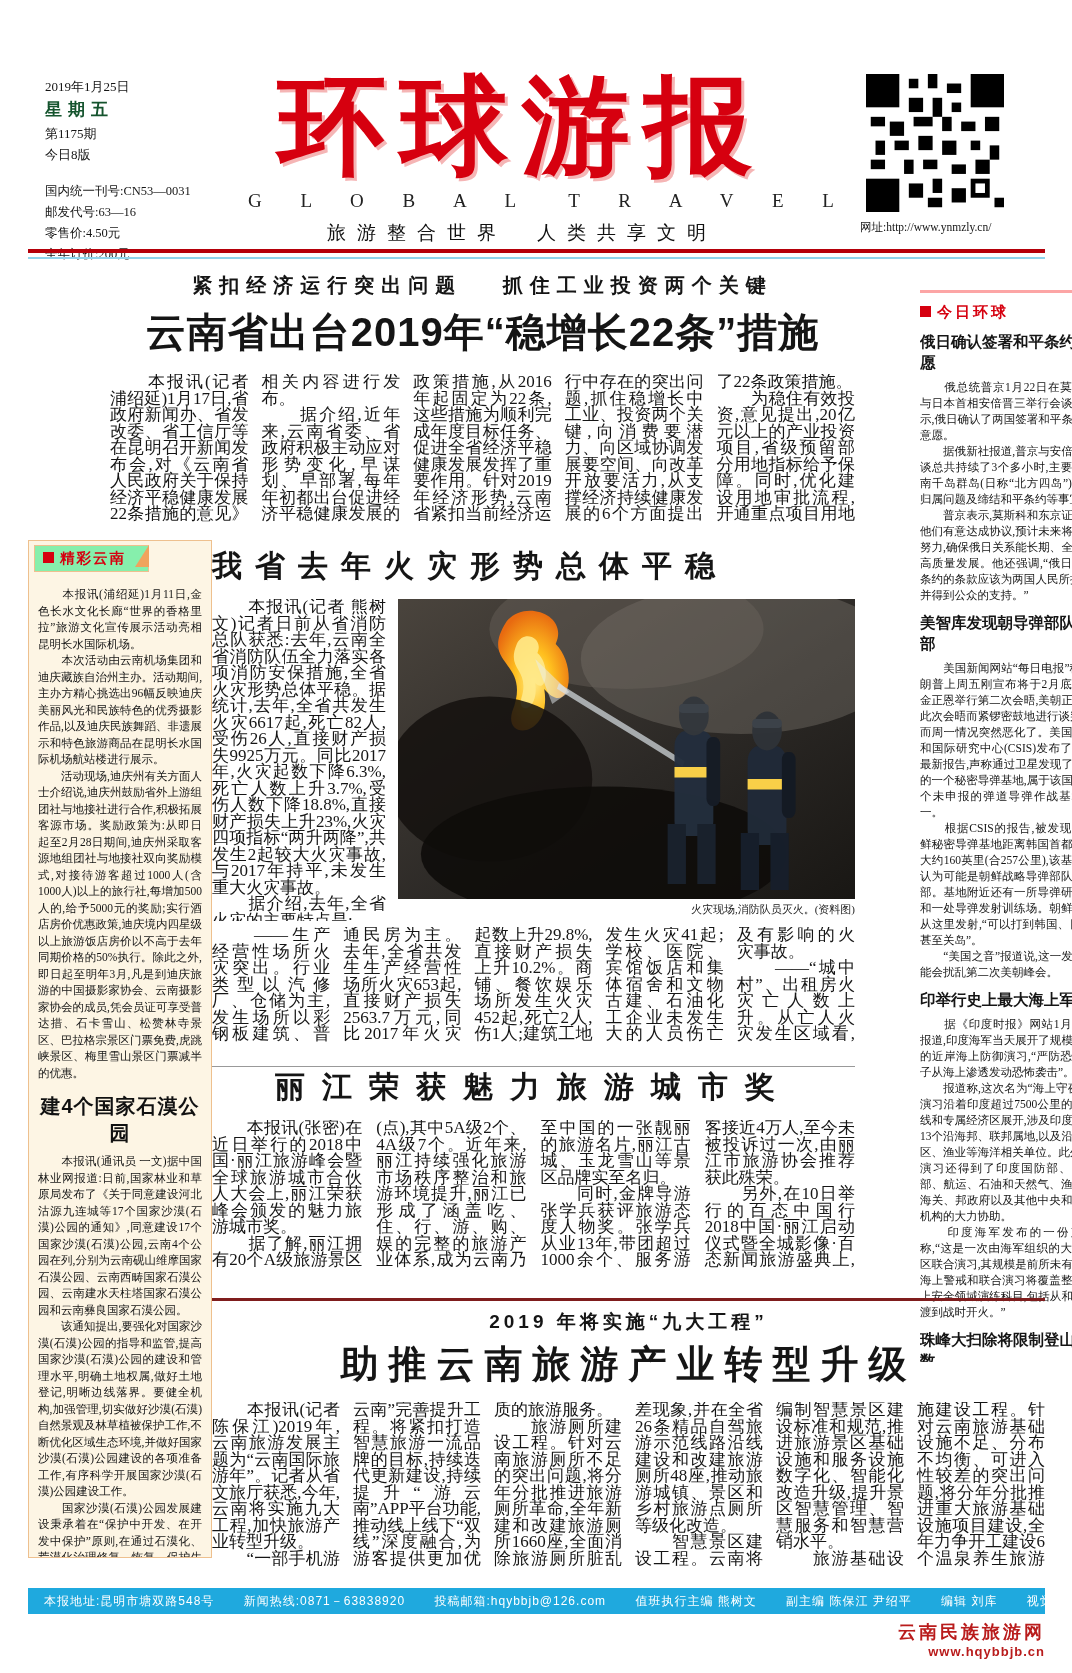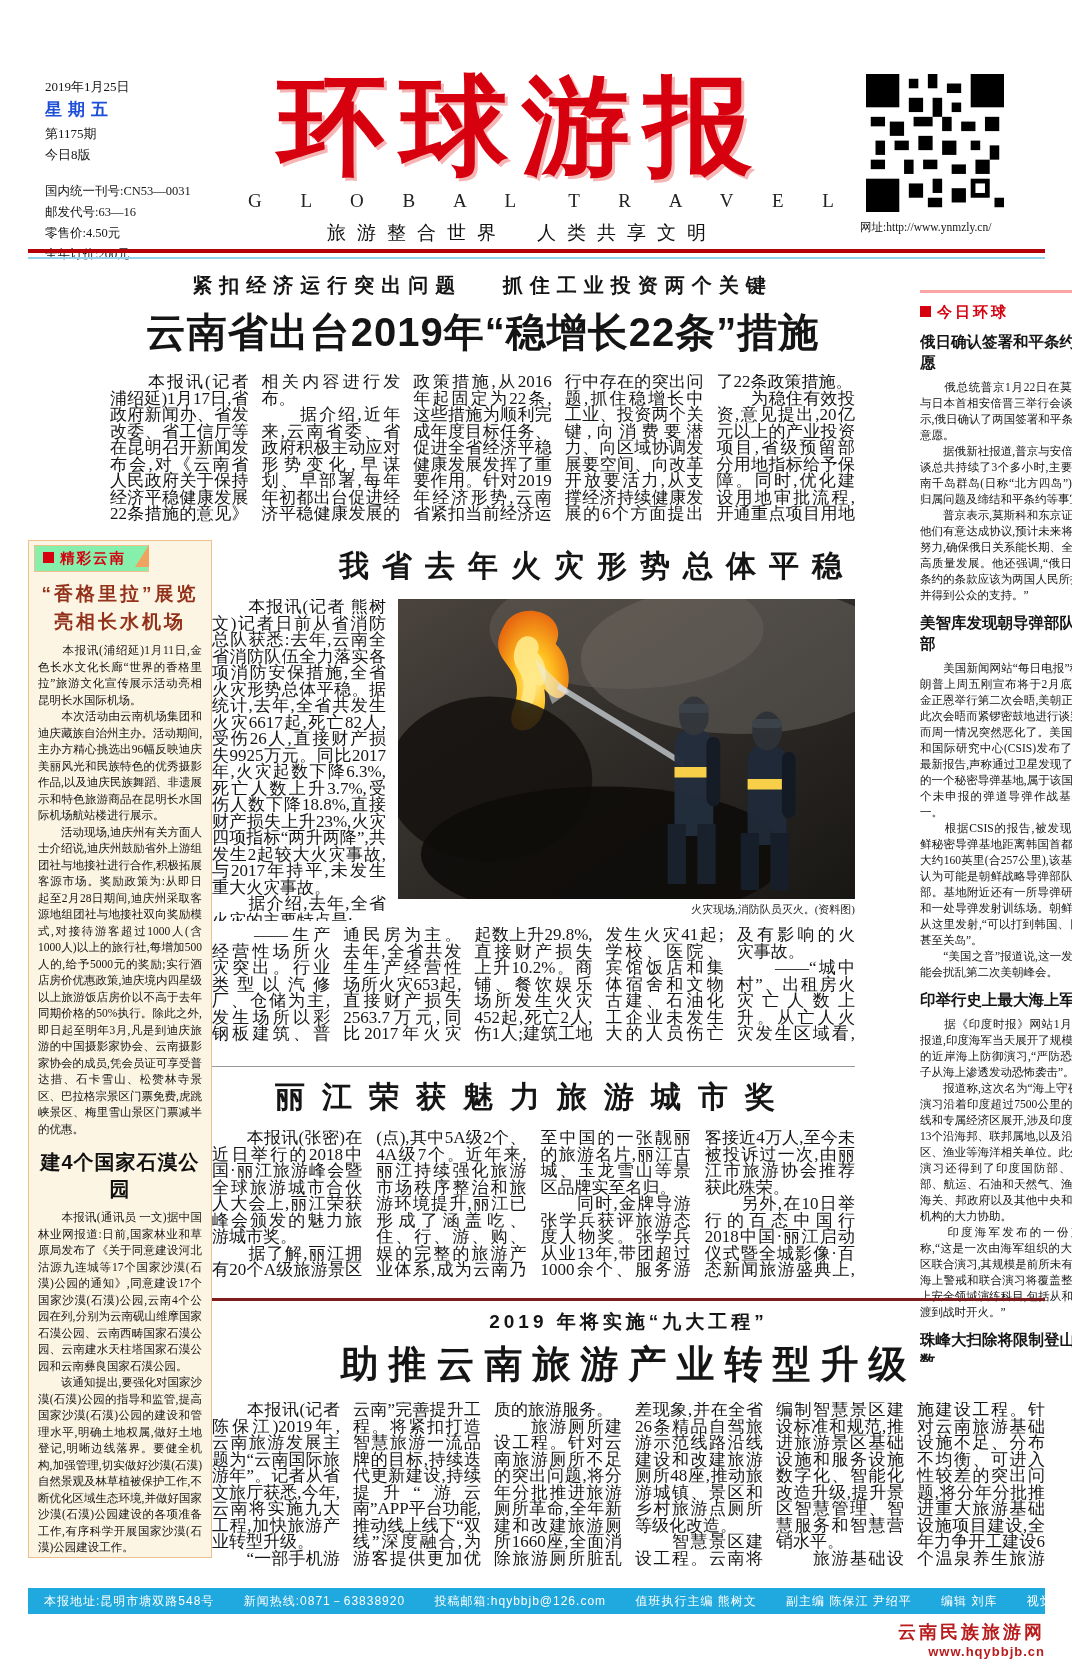--- a/index.html
+++ b/index.html
@@ -2,21 +2,21 @@
 <html><head>
 <meta charset="utf-8">
 <style>
   * { margin:0; padding:0; box-sizing:border-box; }
   html,body { width:1072px; height:1673px; background:#ffffff; font-family:"Liberation Serif","DejaVu Serif",serif; color:#151515; }
   .abs { position:absolute; }
   body { position:relative; overflow:hidden; }
 
   
   .hdr-left { left:45px; top:76px; width:210px; font-size:13px; line-height:21px; }
-  .weekday { color:#1d4ed8; font-weight:bold; font-size:17px; letter-spacing:6px; line-height:26px; }
+  .weekday { color:#14532d; font-weight:bold; font-size:17px; letter-spacing:6px; line-height:26px; }
   .hdr-left .codes { margin-top:16px; font-size:12.5px; line-height:21px; }
   .masthead { left:248px; top:66px; width:548px; text-align:center; }
   .masthead-title { font-family:"Liberation Sans","DejaVu Sans",sans-serif; font-weight:900; font-size:108px; line-height:120px; letter-spacing:14px; color:#d6000f; text-shadow:3px 3px 0 #f5b5b5; white-space:nowrap; }
   .masthead-en { font-family:"Liberation Serif",serif; font-size:19px; letter-spacing:17px; color:#222; margin-top:2px; white-space:nowrap; }
   .masthead-slogan { font-size:19px; letter-spacing:11px; color:#111; margin-top:6px; white-space:nowrap; }
   .qr-wrap { left:860px; top:74px; width:150px; text-align:left; }
   .qr-box { width:138px; height:138px; margin-left:6px; }
   .qr-url { font-size:11.5px; margin-top:4px; white-space:nowrap; }
   .rule-red { left:28px; top:249px; width:1017px; height:4px; background:#b5000a; }
   .rule-cyan { left:28px; top:257px; width:1017px; height:2px; background:#8fd4ec; }
@@ -44,30 +44,30 @@
   
   .yunnan { left:28px; top:540px; width:184px; height:1018px; background:#fdf5e4; border:1px solid #eec08e; padding:6px 9px; overflow:hidden; }
   .yunnan-tab { position:relative; display:inline-block; background:#86efac; border:1px solid #eec08e; padding:3px 22px 3px 8px; margin:-2px 0 8px -4px; color:#d6000f; font-weight:bold; font-size:14.5px; letter-spacing:2px; font-family:"Liberation Sans",sans-serif; }
   .yunnan-tab::after { content:""; position:absolute; right:-1px; top:-1px; border-style:solid; border-width:0 0 22px 14px; border-color:transparent transparent #f0a35e transparent; }
   .yunnan-t1 { text-align:center; font-family:"Liberation Sans",sans-serif; font-weight:bold; font-size:19px; letter-spacing:3px; color:#93321b; line-height:28px; }
   .yunnan-body { font-size:11.5px; line-height:16.5px; text-align:justify; white-space:pre-line; margin-top:6px; }
   .yunnan-t2 { text-align:center; font-family:"Liberation Sans",sans-serif; font-weight:bold; font-size:20px; letter-spacing:1px; color:#111; margin:12px 0 4px; }
 
   
   .fire { left:212px; top:546px; width:643px; height:518px; }
-  .fire-headline { text-align:right; font-family:Liberation Serif, serif; font-weight:900; font-size:30px; letter-spacing:13px; white-space:nowrap; }
+  .fire-headline { text-align:left; font-family:Liberation Serif, serif; font-weight:900; font-size:30px; letter-spacing:13px; white-space:nowrap; }
   .fire-row { display:flex; margin-top:12px; }
   .fire-intro { width:174px; margin-right:12px; height:322px; }
   .fire-photo { flex:1; }
   .fire-photo svg { width:100%; height:300px; display:block; }
   .fire-caption { text-align:right; font-size:11px; margin-top:3px; color:#222; }
   .fire-bottom { margin-top:6px; height:128px; }
 
   
-  .lijiang { left:212px; top:1066px; width:643px; height:230px; border-top:1px solid #999; padding-top:10px; }
+  .lijiang { left:212px; top:1066px; width:643px; height:230px; border-top:1px solid #999; }
   .lijiang-headline { text-align:center; font-family:"Liberation Sans",sans-serif; font-weight:900; font-size:30px; letter-spacing:17px; white-space:nowrap; }
   .lijiang-body { margin-top:12px; height:158px; }
 
   
   .nine { left:212px; top:1298px; width:833px; height:276px; border-top:3px solid #7f1d1d; padding-top:8px; }
   .nine-kicker { text-align:center; font-weight:bold; font-size:19px; letter-spacing:4px; font-family:"Liberation Sans",sans-serif; }
   .nine-headline { text-align:center; font-family:"Liberation Sans",sans-serif; font-weight:900; font-size:38px; letter-spacing:10px; margin-top:4px; white-space:nowrap; }
   .nine-body { margin-top:12px; height:176px; }
 
   
@@ -187,24 +187,20 @@
   <div>
     <div class="globe-item-title">珠峰大扫除将限制登山人数</div>
 
   </div>
 
 </div>
 
 <div class="abs yunnan">
   <div class="yunnan-tab">
     <span class="red-sq"></span><span>精彩云南</span>
-  </div>
-  <div class="yunnan-t1">
-    <div>“香格里拉”展览</div>
-    <div>亮相长水机场</div>
   </div>
   <div class="yunnan-body">　　本报讯(浦绍延)1月11日,金色长水文化长廊“世界的香格里拉”旅游文化宣传展示活动亮相昆明长水国际机场。
 　　本次活动由云南机场集团和迪庆藏族自治州主办。活动期间,主办方精心挑选出96幅反映迪庆美丽风光和民族特色的优秀摄影作品,以及迪庆民族舞蹈、非遗展示和特色旅游商品在昆明长水国际机场航站楼进行展示。
 　　活动现场,迪庆州有关方面人士介绍说,迪庆州鼓励省外上游组团社与地接社进行合作,积极拓展客源市场。奖励政策为:从即日起至2月28日期间,迪庆州采取客源地组团社与地接社双向奖励模式,对接待游客超过1000人(含1000人)以上的旅行社,每增加500人的,给予5000元的奖励;实行酒店房价优惠政策,迪庆境内四星级以上旅游饭店房价以不高于去年同期价格的50%执行。除此之外,即日起至明年3月,凡是到迪庆旅游的中国摄影家协会、云南摄影家协会的成员,凭会员证可享受普达措、石卡雪山、松赞林寺景区、巴拉格宗景区门票免费,虎跳峡景区、梅里雪山景区门票减半的优惠。</div>
   <div class="yunnan-t2">建4个国家石漠公园</div>
   <div class="yunnan-body">　　本报讯(通讯员 一文)据中国林业网报道:日前,国家林业和草原局发布了《关于同意建设河北沽源九连城等17个国家沙漠(石漠)公园的通知》,同意建设17个国家沙漠(石漠)公园,云南4个公园在列,分别为云南砚山维摩国家石漠公园、云南西畴国家石漠公园、云南建水天柱塔国家石漠公园和云南彝良国家石漠公园。
 　　该通知提出,要强化对国家沙漠(石漠)公园的指导和监管,提高国家沙漠(石漠)公园的建设和管理水平,明确土地权属,做好土地登记,明晰边线落界。要健全机构,加强管理,切实做好沙漠(石漠)自然景观及林草植被保护工作,不断优化区域生态环境,并做好国家沙漠(石漠)公园建设的各项准备工作,有序科学开展国家沙漠(石漠)公园建设工作。
 　　国家沙漠(石漠)公园发展建设秉承着在“保护中开发、在开发中保护”原则,在通过石漠化、荒漠化治理修复、恢复、保护生态前提下进行观光、体验旅游开发,践行“绿水青山就是金山银山”生态文明建设理念,一般由生态保育区、宣教展示区、体验区、管理服务区等组成。
 　　据了解,砚山维摩国家石漠公园,位于文山州境内,总规划面积1770.8公顷;西畴国家石漠公园,位于文山州西畴县兴街乡(镇)辖区内,总面积2404.9公顷;建水天柱塔国家石漠公园位于红河州建水县临安镇、面甸镇辖区内,总面积5235.39公顷;彝良国家石漠公园位于昭通市彝良县角奎镇辖区内,总面积1485.06公顷。</div>
 </div>

